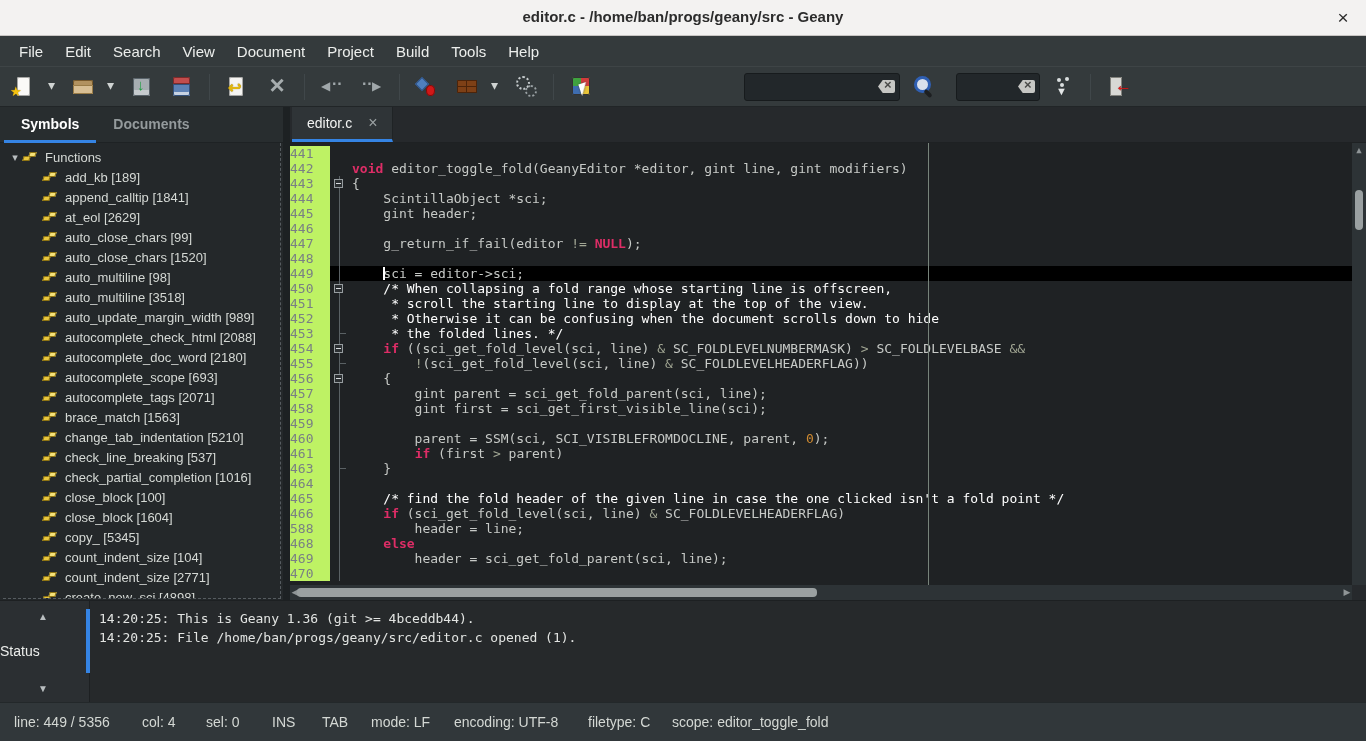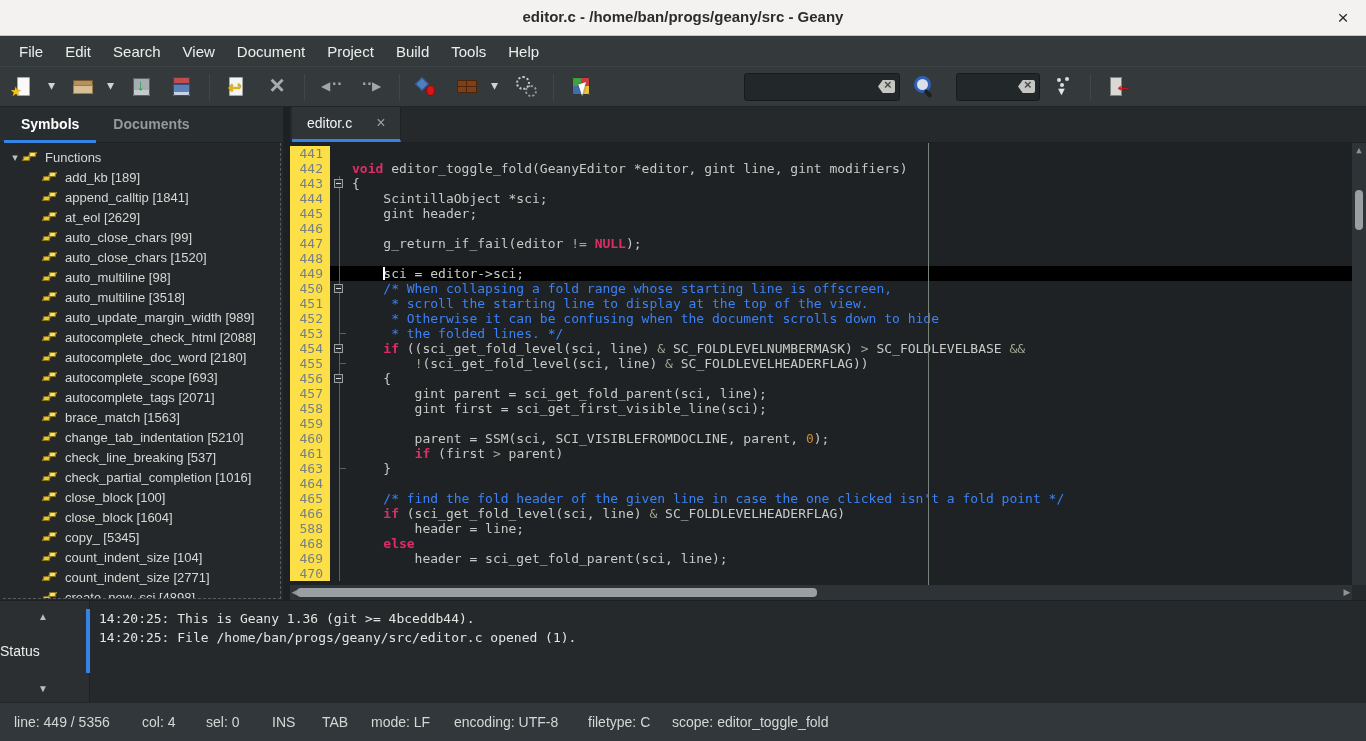--- a/index.html
+++ b/index.html
@@ -109,39 +109,39 @@
   .tree-ico::before{content:"";position:absolute;left:0;top:6px;width:7px;height:5px;background:#e9c83f;
       transform:skewX(-18deg);box-shadow:inset 0 0 0 1px #8f7413;}
   .tree-ico::after{content:"";position:absolute;left:6px;top:2px;width:7px;height:5px;background:#f6e27a;
       transform:skewX(-18deg);box-shadow:inset 0 0 0 1px #8f7413;}
 
   .vsplit{position:absolute;left:283px;top:107px;width:7px;height:493px;background:#1d2123;}
 
   
   .editor-panel{position:absolute;left:290px;top:107px;width:1076px;height:493px;background:#26292c;}
   .tabbar{height:36px;background:#26292c;border-bottom:1px solid #1e2123;display:flex;}
-  .etab{display:flex;align-items:center;gap:24px;padding:0 15px;margin-left:2px;background:#2f3437;
+  .etab{display:flex;align-items:center;gap:16px;padding:0 15px;margin-left:2px;background:#2f3437;
         border-right:1px solid #1f2325;border-bottom:3px solid #3584e4;color:#f2f3f2;font-size:14px;}
   .etab-close{color:#9aa0a2;font-size:16px;line-height:14px;}
 
   .editor{position:relative;width:1076px;height:442px;background:#1f2224;overflow:hidden;
           font-family:"DejaVu Sans Mono",monospace;font-size:13px;}
   .lines{position:absolute;left:0;top:3px;width:1062px;}
   .cl{position:relative;display:flex;height:15px;line-height:15px;}
-  .cl .ln{flex:0 0 40px;width:40px;text-align:right;padding-right:7px;background:#fde047;color:#798084;}
+  .cl .ln{flex:0 0 40px;width:40px;text-align:left;padding-right:7px;background:#bef264;color:#798084;}
   .cl .fm{flex:0 0 19px;width:19px;position:relative;}
   .cl .code{white-space:pre;padding-left:3px;}
   .cl.caret-line{background:#000000;}
   .gl{position:absolute;left:9px;top:0;bottom:0;width:1px;background:#5a6164;}
   .gb{position:absolute;left:4px;top:3px;width:9px;height:9px;background:#2b2f31;border:1px solid #979da0;}
   .gb::after{content:"";position:absolute;left:1px;top:3px;width:5px;height:1px;background:#d8dcde;}
   .gt{position:absolute;left:9px;top:7px;width:7px;height:1px;background:#5a6164;}
   .caret-mark{position:absolute;left:93px;top:1px;width:2px;height:13px;background:#ffffff;}
 
-  .s-t{color:#c7cac7;} .s-k{color:#dd2d66;font-weight:bold;} .s-c{color:#3b82f6;}
+  .s-t{color:#c7cac7;} .s-k{color:#dd2d66;font-weight:bold;} .s-c{color:#ffffff;}
   .s-n{color:#cf8a30;} .s-o{color:#a2a794;}
 
   .long-line-marker{position:absolute;left:638px;top:0;height:442px;width:1px;background:#77837a;}
 
   .vscroll{position:absolute;right:0;top:36px;width:14px;height:457px;background:#2d3336;}
   .vthumb{position:absolute;left:3px;top:47px;width:8px;height:40px;background:#9aa0a1;border-radius:4px;}
   .sarrow{position:absolute;color:#8f9597;font-size:9px;width:14px;text-align:center;}
   .hscroll{position:absolute;left:0;top:478px;width:1062px;height:15px;background:#2d3336;}
   .hthumb{position:absolute;left:7px;top:3px;width:520px;height:9px;background:#9aa0a1;border-radius:4px;}
 

